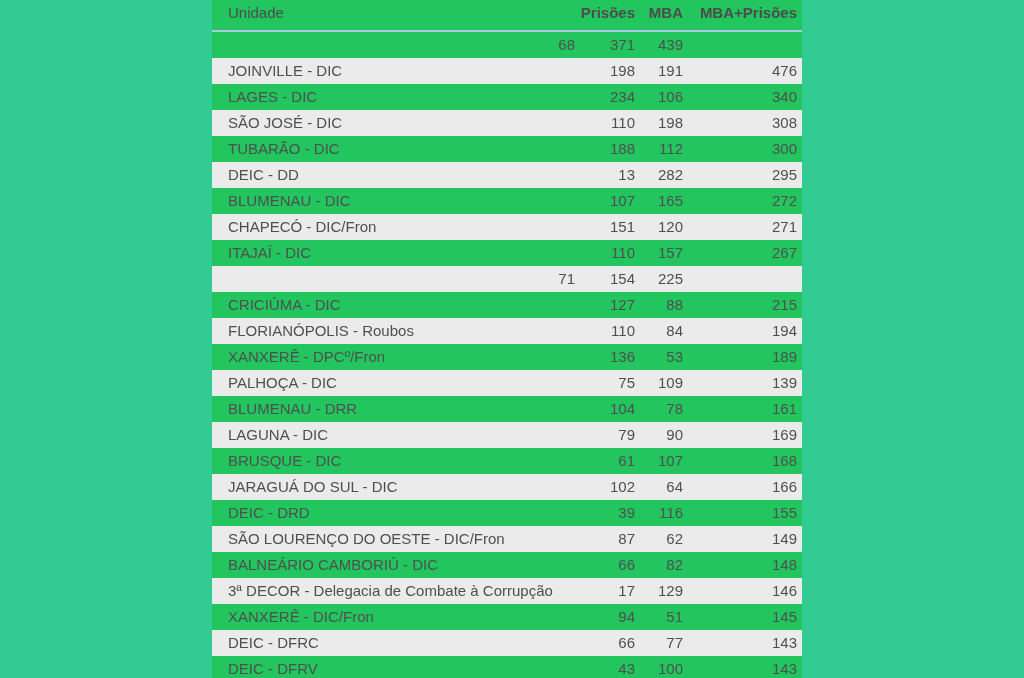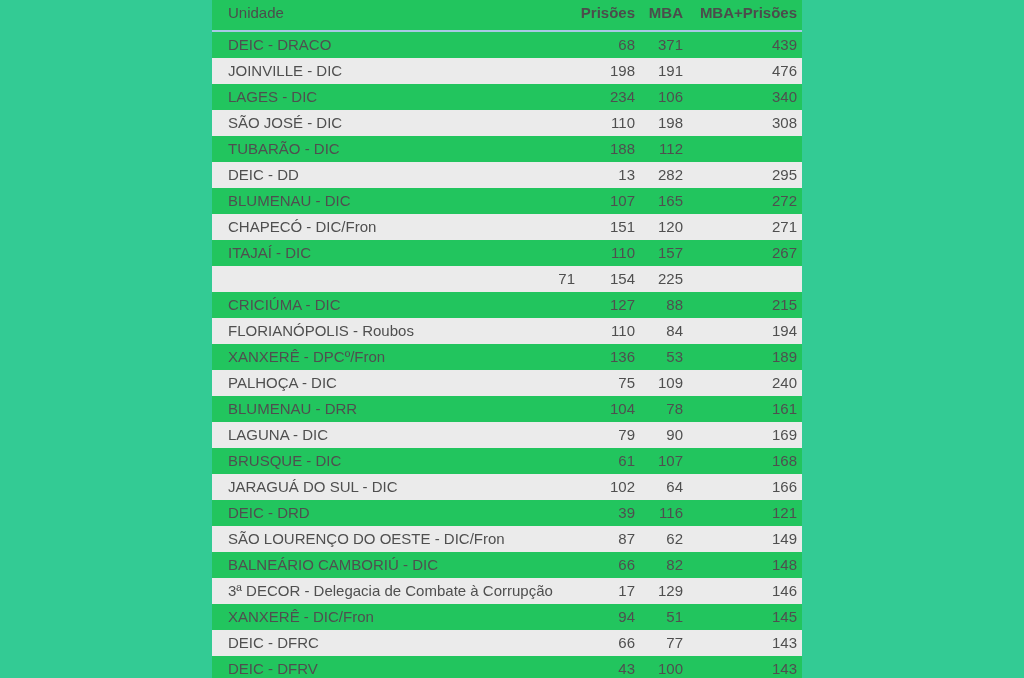--- a/index.html
+++ b/index.html
@@ -75,21 +75,20 @@
       <div class="th right">Prisões</div>
       <div class="th right">MBA</div>
       <div class="th right sorted">
         <span>MBA+Prisões</span>
         <span class="sort-arrow">▼</span>
       </div>
     </div>
 
     <div id="tbody">
         <div class="grid-row row">
-          <div class="cell left">DEIC - DRACO</div>
           <div class="cell right">68</div>
           <div class="cell right">371</div>
           <div class="cell right">439</div>
         </div>
         <div class="grid-row row">
           <div class="cell left">JOINVILLE - DIC</div>
           <div class="cell right">198</div>
           <div class="cell right">191</div>
           <div class="cell right">476</div>
         </div>
@@ -102,20 +101,21 @@
         <div class="grid-row row">
           <div class="cell left">SÃO JOSÉ - DIC</div>
           <div class="cell right">110</div>
           <div class="cell right">198</div>
           <div class="cell right">308</div>
         </div>
         <div class="grid-row row">
           <div class="cell left">TUBARÃO - DIC</div>
           <div class="cell right">188</div>
           <div class="cell right">112</div>
+          <div class="cell right">300</div>
         </div>
         <div class="grid-row row">
           <div class="cell left">DEIC - DD</div>
           <div class="cell right">13</div>
           <div class="cell right">282</div>
           <div class="cell right">295</div>
         </div>
         <div class="grid-row row">
           <div class="cell left">BLUMENAU - DIC</div>
           <div class="cell right">107</div>
@@ -154,21 +154,21 @@
         <div class="grid-row row">
           <div class="cell left">XANXERÊ - DPCº/Fron</div>
           <div class="cell right">136</div>
           <div class="cell right">53</div>
           <div class="cell right">189</div>
         </div>
         <div class="grid-row row">
           <div class="cell left">PALHOÇA - DIC</div>
           <div class="cell right">75</div>
           <div class="cell right">109</div>
-          <div class="cell right">240</div>
+          <div class="cell right">139</div>
         </div>
         <div class="grid-row row">
           <div class="cell left">BLUMENAU - DRR</div>
           <div class="cell right">104</div>
           <div class="cell right">78</div>
           <div class="cell right">161</div>
         </div>
         <div class="grid-row row">
           <div class="cell left">LAGUNA - DIC</div>
           <div class="cell right">79</div>
@@ -184,21 +184,21 @@
         <div class="grid-row row">
           <div class="cell left">JARAGUÁ DO SUL - DIC</div>
           <div class="cell right">102</div>
           <div class="cell right">64</div>
           <div class="cell right">166</div>
         </div>
         <div class="grid-row row">
           <div class="cell left">DEIC - DRD</div>
           <div class="cell right">39</div>
           <div class="cell right">116</div>
-          <div class="cell right">121</div>
+          <div class="cell right">155</div>
         </div>
         <div class="grid-row row">
           <div class="cell left">SÃO LOURENÇO DO OESTE - DIC/Fron</div>
           <div class="cell right">87</div>
           <div class="cell right">62</div>
           <div class="cell right">149</div>
         </div>
         <div class="grid-row row">
           <div class="cell left">BALNEÁRIO CAMBORIÚ - DIC</div>
           <div class="cell right">66</div>

